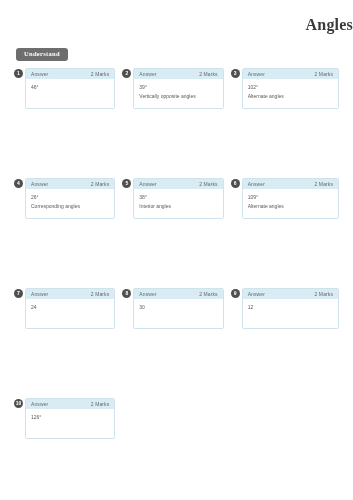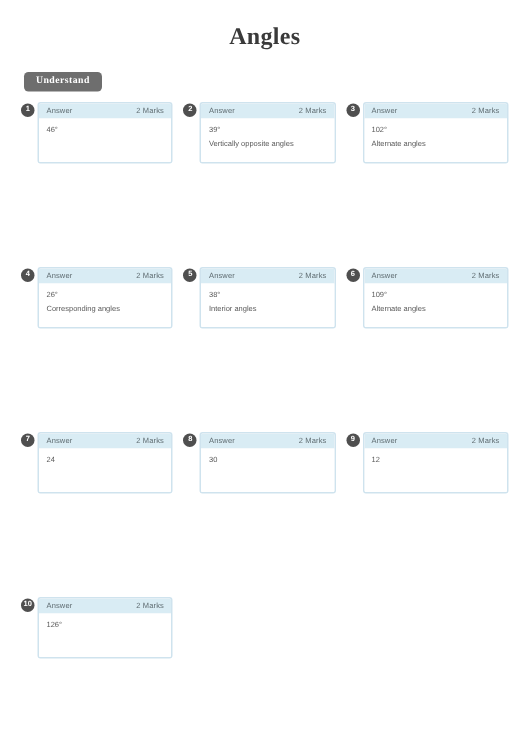--- a/index.html
+++ b/index.html
@@ -17,21 +17,21 @@
   }
   .page {
     width: 353px;
     height: 500px;
     box-sizing: border-box;
     padding: 0;
     position: relative;
     background: #ffffff;
   }
   .page-title {
-    text-align: center;
+    text-align: right;
     font-family: "Liberation Serif", serif;
     font-size: 16px;
     font-weight: 700;
     color: #3a3a3a;
     letter-spacing: 0.2px;
     margin: 16px 0 0 0;
     line-height: 18px;
   }
   .section-badge-row {
     margin-top: 8px;

